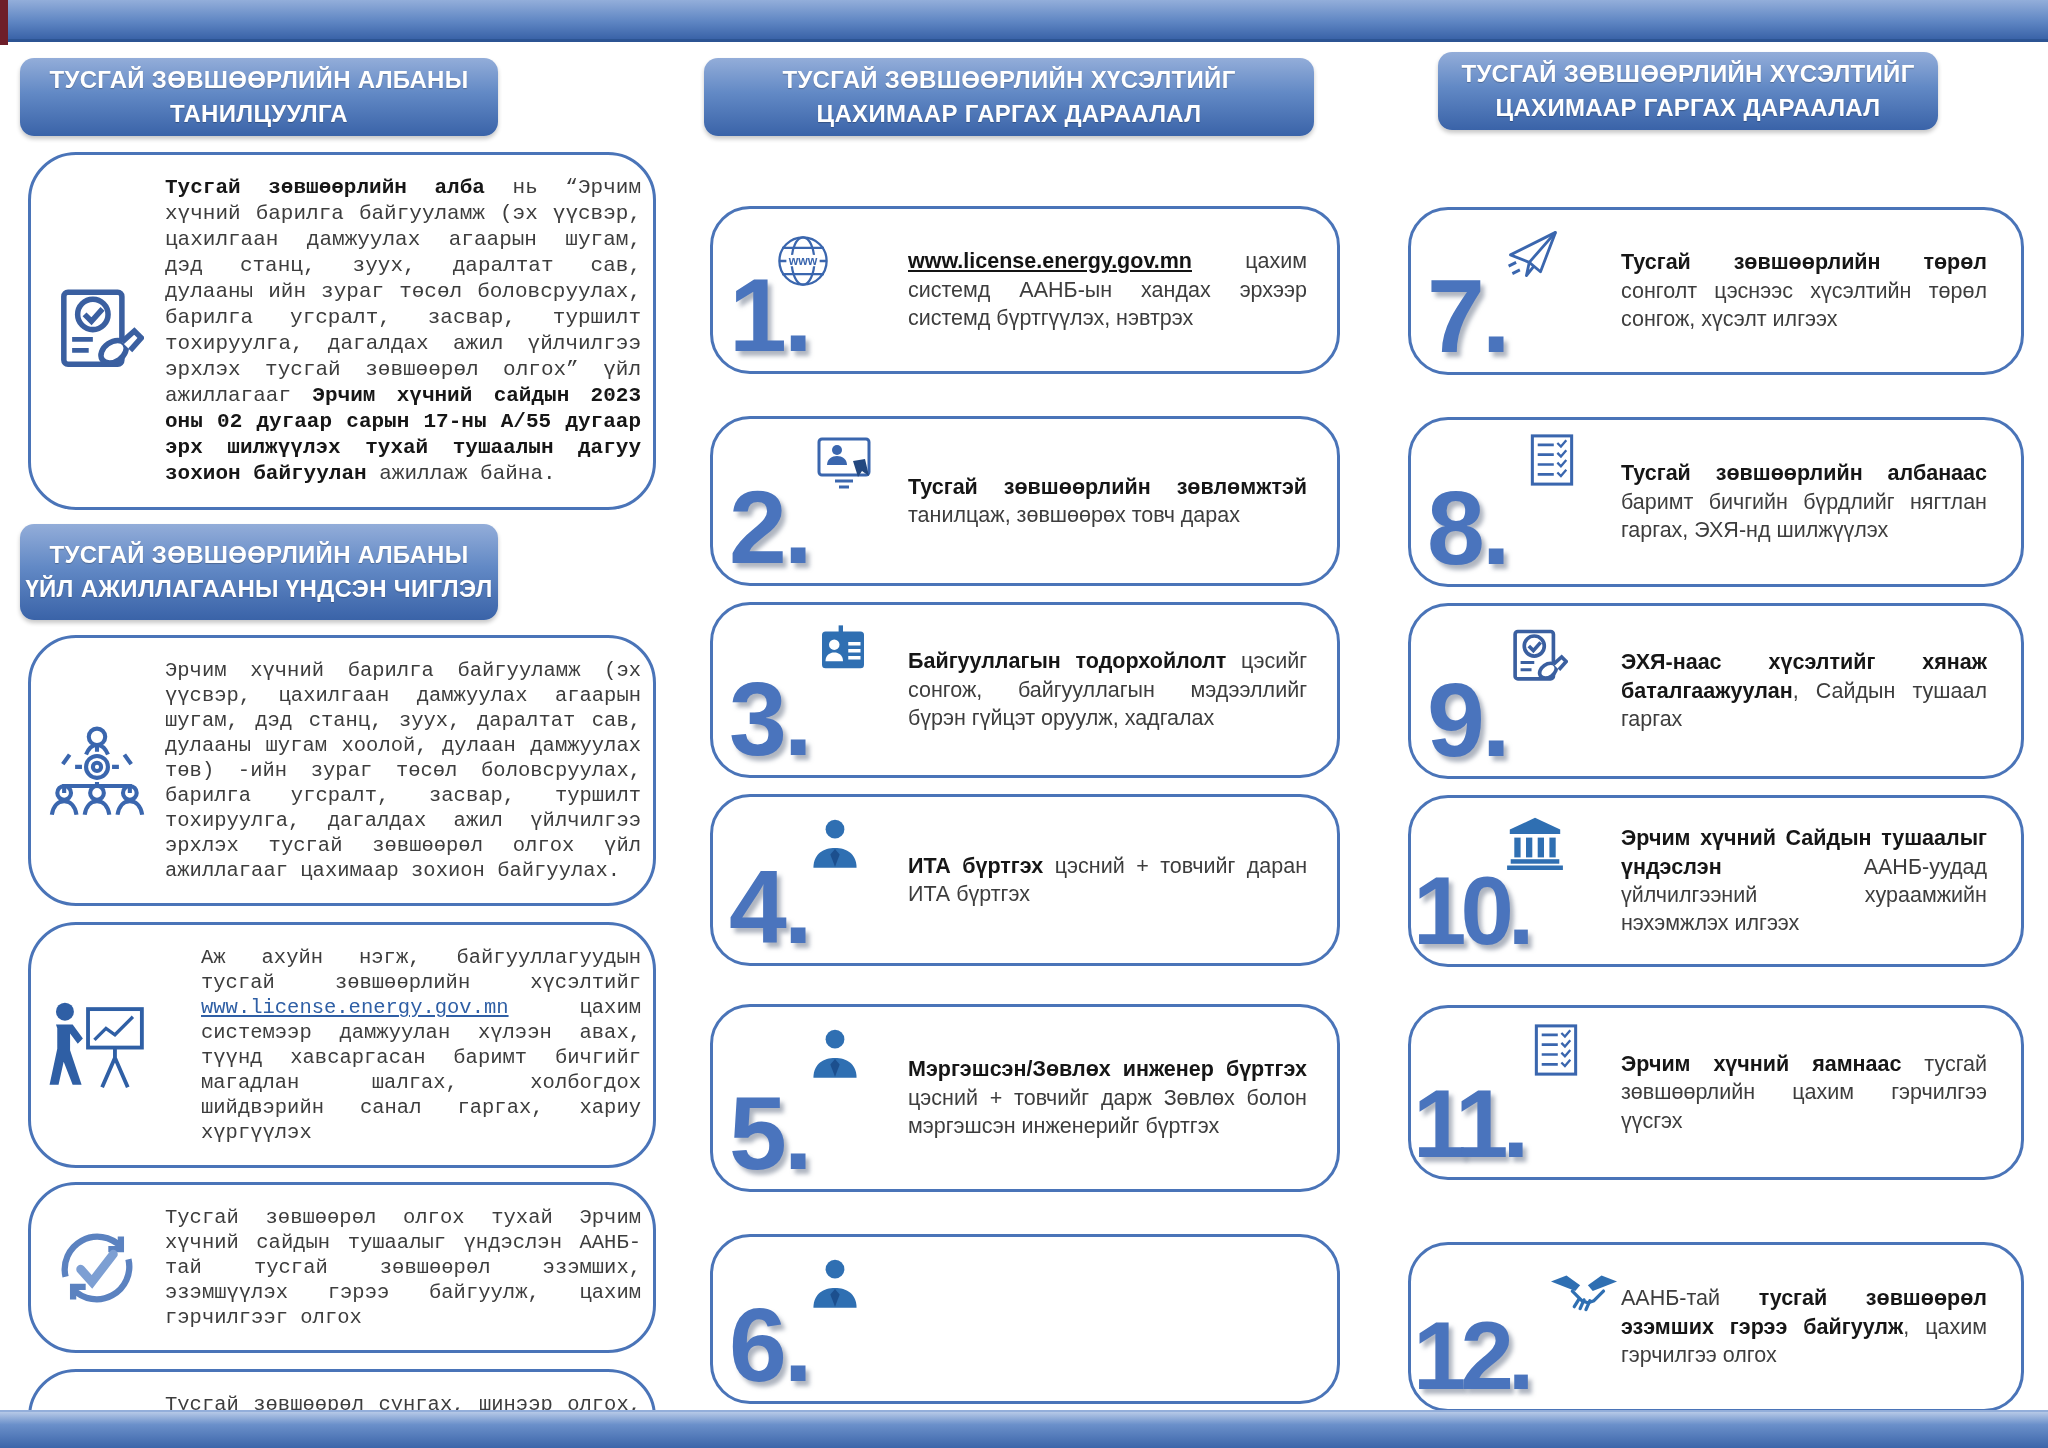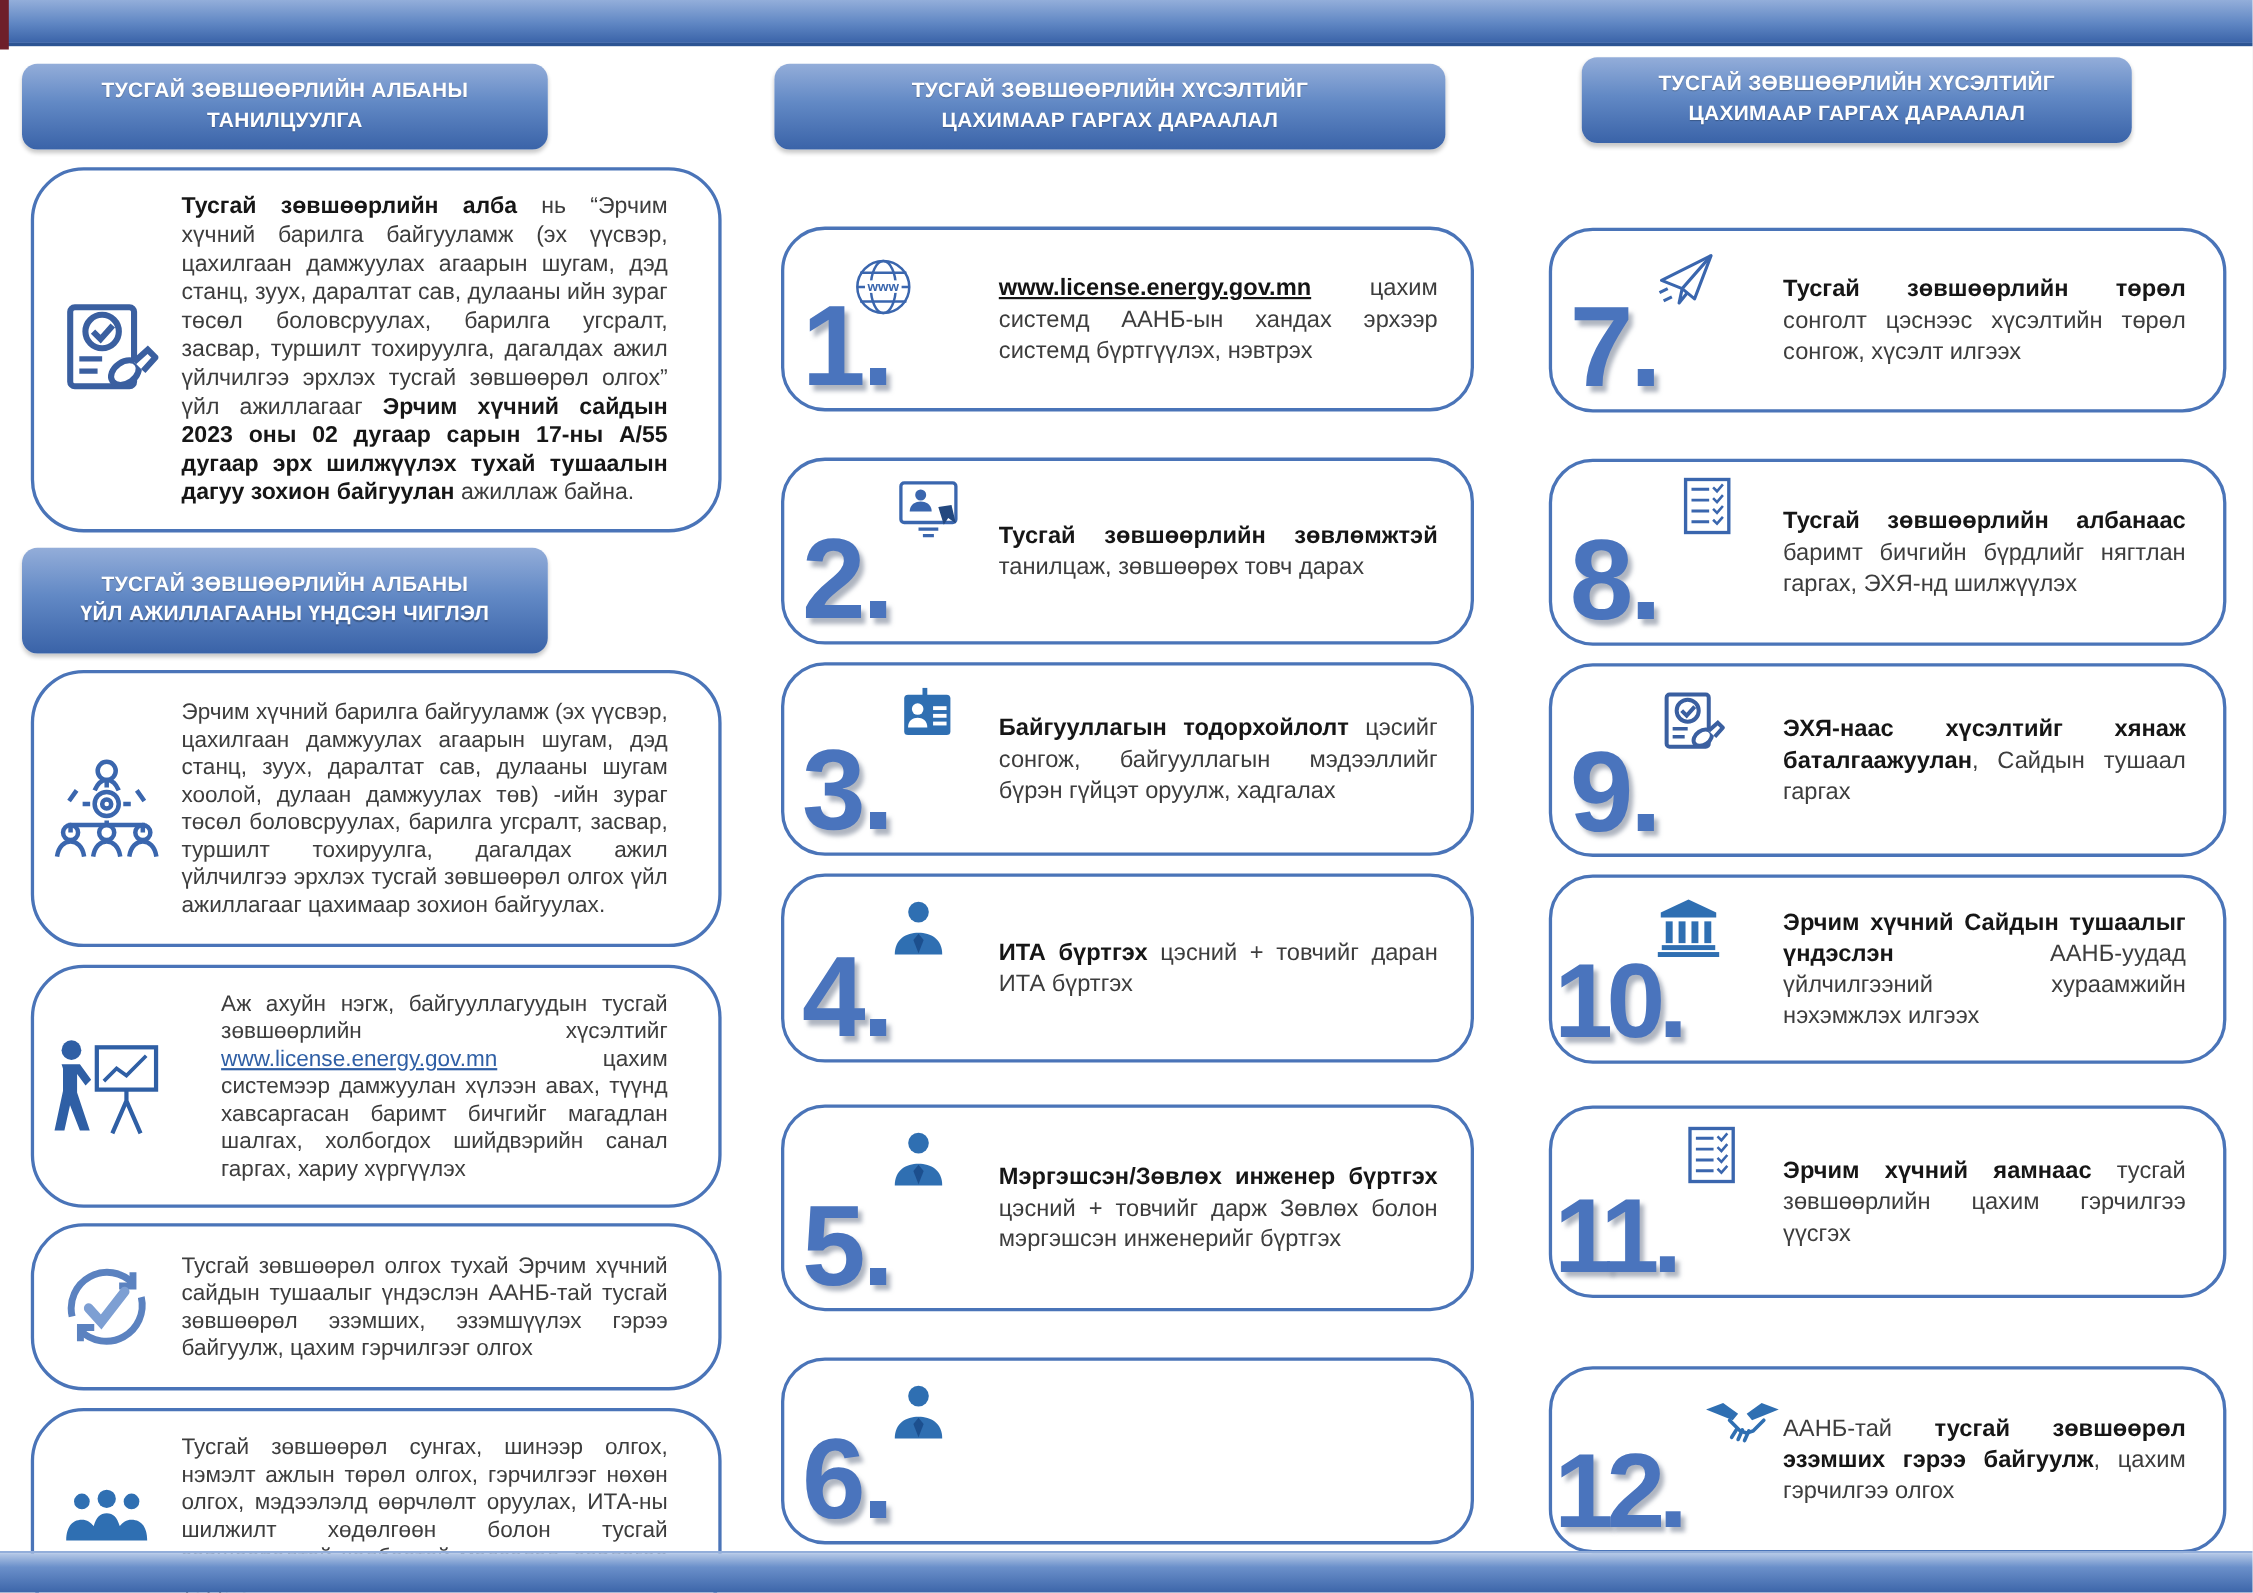--- a/index.html
+++ b/index.html
@@ -15,28 +15,28 @@
            background:linear-gradient(180deg,#b6c9e7 0%,#6b90ca 35%,#3c65a9 100%);
            border-top:2px solid #93aeda;}
   
   .col{position:absolute;top:0;}
   .col-left{left:28px;width:628px;}
   .col-middle{left:710px;width:630px;}
   .col-right{left:1408px;width:616px;}
   
   .header{background:linear-gradient(180deg,#93add9 0%,#6289c5 45%,#3a63a8 100%);
           border-radius:14px;color:#ffffff;font-weight:bold;display:flex;flex-direction:column;
-          justify-content:center;align-items:center;text-align:center;font-size:19px;
+          justify-content:center;align-items:center;text-align:center;font-size:24px;
           line-height:1.42;letter-spacing:.3px;box-shadow:0 3px 4px rgba(0,0,0,.22);
           text-shadow:0 1px 1px rgba(0,0,0,.25);}
   
   .infobox{border:3px solid #4a74b8;border-radius:48px;background:#fff;display:flex;align-items:center;}
   .infobox .icn{flex:0 0 132px;display:flex;justify-content:center;align-items:center;}
-  .infobox .txt{flex:1;padding:20px 46px 20px 2px;text-align:justify;
-                font-size:20.5px;line-height:1.22;color:#3d3d3d;}
+  .infobox .txt{flex:1;padding:20px 12px 20px 2px;text-align:justify;
+                font-size:20.5px;line-height:1.22;color:#3d3d3d;font-family:Liberation Mono, monospace;}
   
   .step{border:3px solid #4a74b8;border-radius:40px;background:#fff;position:relative;
         display:flex;align-items:center;}
   .step .txt{text-align:justify;font-size:21.5px;line-height:1.32;color:#3d3d3d;width:100%;}
   .col-middle .step .txt{margin-left:195px;padding:20px 30px 20px 0;}
   .col-right  .step .txt{margin-left:210px;padding:20px 34px 20px 0;}
   .step .num{position:absolute;left:16px;bottom:12px;font-weight:700;font-size:104px;
              line-height:.85;color:#4a74bd;letter-spacing:-3px;
              text-shadow:4px 5px 4px rgba(110,120,140,.55);}
   .step .num.num2{left:2px;font-size:96px;letter-spacing:-6px;}

